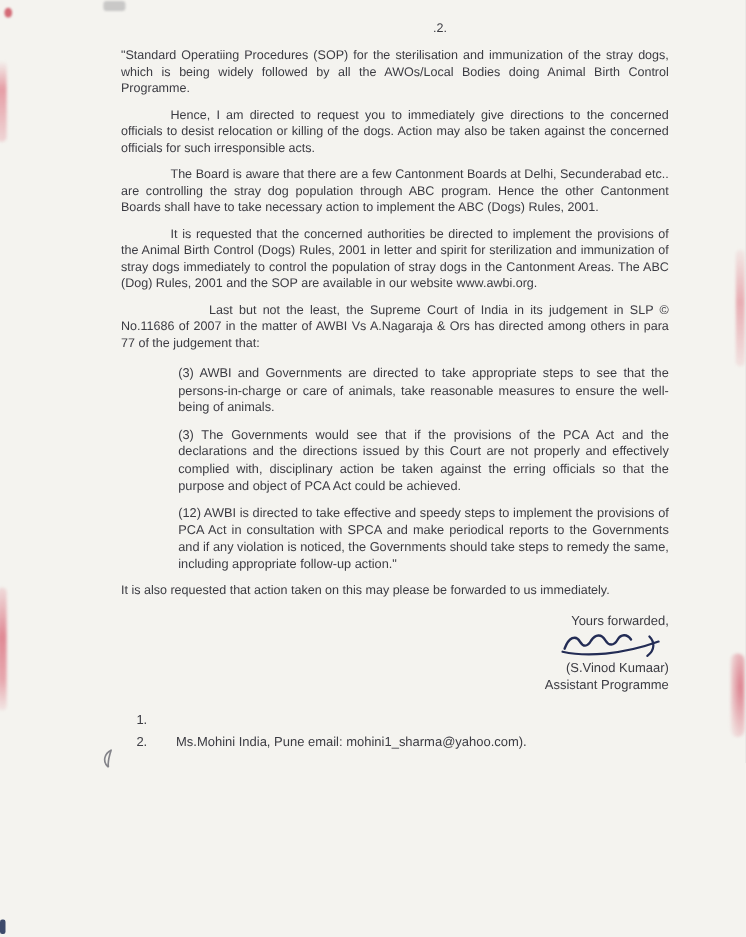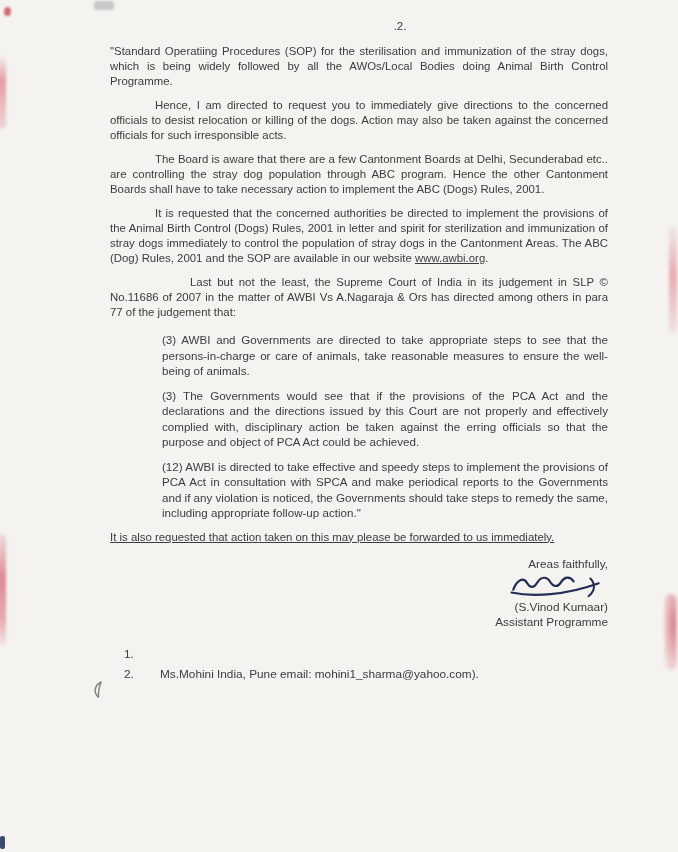--- a/index.html
+++ b/index.html
@@ -10,22 +10,22 @@
     font-family:"Liberation Sans","DejaVu Sans",sans-serif;
     overflow:hidden;
   }
   .content{position:absolute;left:110px;top:20px;width:498px;}
   .page-number{text-align:center;transform:translateX(41px);font-size:11.4px;margin-bottom:12px;}
   .para{font-size:11.4px;line-height:15px;text-align:justify;margin:0 0 9px 0;}
   .indent{text-indent:45px;}
   .indent2{text-indent:80px;}
   .quote{font-size:11.6px;line-height:15.5px;text-align:justify;margin:0 0 9px 52px;}
   .quote.first{margin-top:12px;}
-  .request{text-align:left;margin-top:3px;margin-bottom:0;text-decoration:underline;}
-  .link{text-decoration:underline;}
+  .request{text-align:left;margin-top:3px;margin-bottom:0;}
+  .link{}
   .closing{display:flex;flex-direction:column;align-items:flex-end;margin-top:12px;font-size:11.8px;line-height:15px;}
   .signature-svg{margin:1px 4px 1px 0;display:block;}
   .copyto{margin-top:16px;font-size:11.8px;line-height:16px;}
   .copy-items{margin-top:10px;}
   .copy-item{display:flex;margin-bottom:4px;}
   .copy-item .num{flex:none;width:36px;padding-left:14px;}
 
   
   .smudge{position:absolute;pointer-events:none;}
   .sm-dot-tl{left:4px;top:7px;width:7px;height:9px;border-radius:50%;
@@ -79,21 +79,21 @@
 
     <p class="para indent2">Last but not the least, the Supreme Court of India in its judgement in SLP © No.11686 of 2007 in the matter of AWBI Vs A.Nagaraja &amp; Ors has directed among others in para 77 of the judgement that:</p>
 
     <div class="quote first">(3) AWBI and Governments are directed to take appropriate steps to see that the persons-in-charge or care of animals, take reasonable measures to ensure the well-being of animals.</div>
     <div class="quote">(3) The Governments would see that if the provisions of the PCA Act and the declarations and the directions issued by this Court are not properly and effectively complied with, disciplinary action be taken against the erring officials so that the purpose and object of PCA Act could be achieved.</div>
     <div class="quote">(12) AWBI is directed to take effective and speedy steps to implement the provisions of PCA Act in consultation with SPCA and make periodical reports to the Governments and if any violation is noticed, the Governments should take steps to remedy the same, including appropriate follow-up action."</div>
 
     <p class="para request">It is also requested that action taken on this may please be forwarded to us immediately.</p>
 
     <div class="closing">
-      <div>Areas faithfully,</div>
+      <div>Yours forwarded,</div>
       <svg class="signature-svg" width="96" height="26" viewBox="0 0 100 28">
         <path d="M4 18 C8 7 15 4 19 11 C22 16 26 17 30 10 C34 4 40 3 44 10 C47 15 52 16 56 9 C59 4 65 3 69 9" fill="none" stroke="#232c55" stroke-width="2.4" stroke-linecap="round"></path>
         <path d="M2 21 C25 26 60 24 96 11" fill="none" stroke="#232c55" stroke-width="2.2" stroke-linecap="round"></path>
         <path d="M87 6 C92 11 93 19 85 25" fill="none" stroke="#232c55" stroke-width="2.2" stroke-linecap="round"></path>
       </svg>
       <div>(S.Vinod Kumaar)</div>
       <div>Assistant Programme</div>
     </div>
 
     <div class="copyto">

